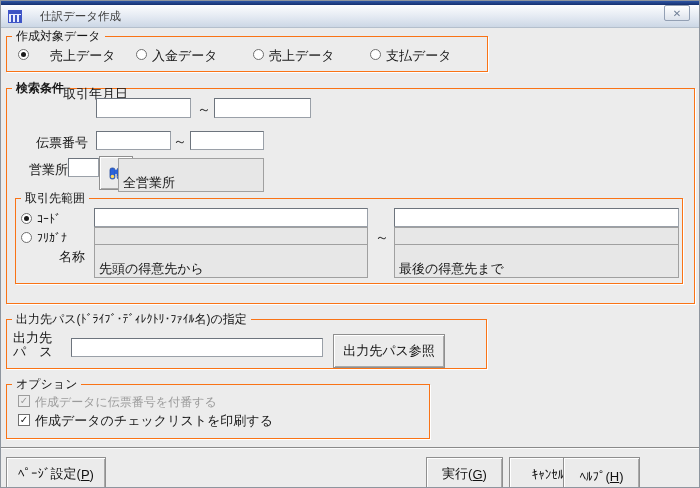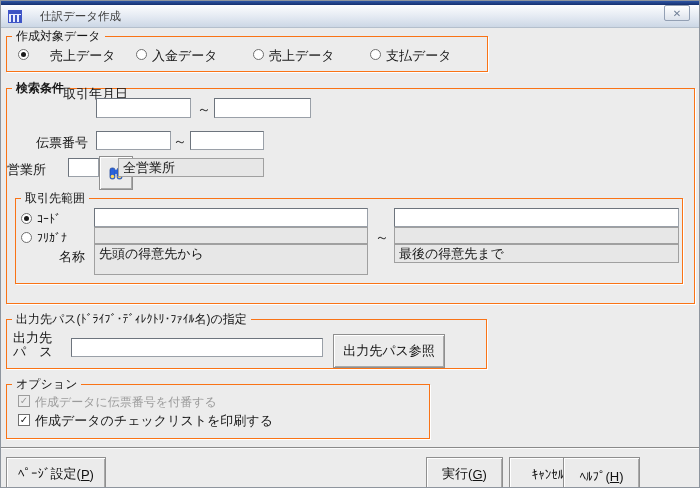--- a/index.html
+++ b/index.html
@@ -26,21 +26,21 @@
   .group { position:absolute; border:1px solid #f97316;
     box-shadow:1px 1px 0 #ffffff; }
   .gtitle { position:absolute; top:-8px; left:5px; background:#ececec;
     padding:0 4px; font-size:12px; white-space:nowrap; line-height:14px; }
   .lbl { position:absolute; white-space:nowrap; font-size:13px; }
   .lbl.sm { font-size:12px; }
   .tfield { position:absolute; background:#fff;
     border:1px solid #9aa0a8; border-top-color:#6d747d; border-left-color:#6d747d;
     font-size:13px; padding:1px 3px; font-family:inherit; color:#161616; outline:none; }
   .rofield { position:absolute; background:#e7e7e7;
-    border:1px solid #a0a0a0; font-size:13px; padding:1px 4px;
+    border:1px solid #a0a0a0; font-size:13px; padding:16px 4px;
     overflow:hidden; white-space:nowrap; line-height:15px; }
   .tilde { position:absolute; font-size:14px; color:#333; }
   .radio { position:absolute; width:11px; height:11px; border-radius:50%;
     background:#fff; border:1px solid #6f6f6f; }
   .radio.checked::after { content:""; position:absolute; left:2px; top:2px;
     width:5px; height:5px; border-radius:50%; background:#1c1c1c; }
   .checkbox { position:absolute; width:12px; height:12px; background:#fff;
     border:1px solid #6f6f6f; font-size:10px; font-weight:bold;
     line-height:10px; text-align:center; color:#111; }
   .checkbox.disabled { background:#ececec; color:#9a9a9a; border-color:#9c9c9c; }
@@ -95,21 +95,21 @@
   <span class="lbl" style="left:14px; top:84px;margin-left:48px;">取引年月日</span>
   <input class="tfield" style="left: 95px; top: 97px; width: 95px; height: 20px;" value="">
   <span class="tilde" style="left:196px; top:100px;">～</span>
   <input class="tfield" style="left: 213px; top: 97px; width: 97px; height: 20px;" value="">
 
   <span class="lbl" style="left:35px; top:133px;">伝票番号</span>
   <input class="tfield" style="left: 95px; top: 130px; width: 75px; height: 19px;" value="">
   <span class="tilde" style="left:172px; top:132px;">～</span>
   <input class="tfield" style="left: 189px; top: 130px; width: 74px; height: 19px;" value="">
 
-  <span class="lbl" style="left:6px; top:160px;">営業所</span>
+  <span class="lbl" style="left:28px; top:160px;">営業所</span>
   <input class="tfield" style="left: 67px; top: 157px; width: 31px; height: 19px;" value="">
   <button class="btn3d" style="left:98px; top:155px; width:19px; height:22px;">
     <span style="display:inline-flex;">
       <svg width="14" height="15" viewBox="0 0 15 16">
         <rect x="1" y="2" width="5.4" height="12" rx="2.2" fill="#2b62d9" stroke="#123a8a" stroke-width="0.6"></rect>
         <rect x="8.6" y="2" width="5.4" height="12" rx="2.2" fill="#2b62d9" stroke="#123a8a" stroke-width="0.6"></rect>
         <rect x="6" y="4" width="3" height="4.5" fill="#2b62d9"></rect>
         <circle cx="3.7" cy="11.3" r="1.9" fill="#ffd95e"></circle>
         <circle cx="11.3" cy="11.3" r="1.9" fill="#ffd95e"></circle>
       </svg>

